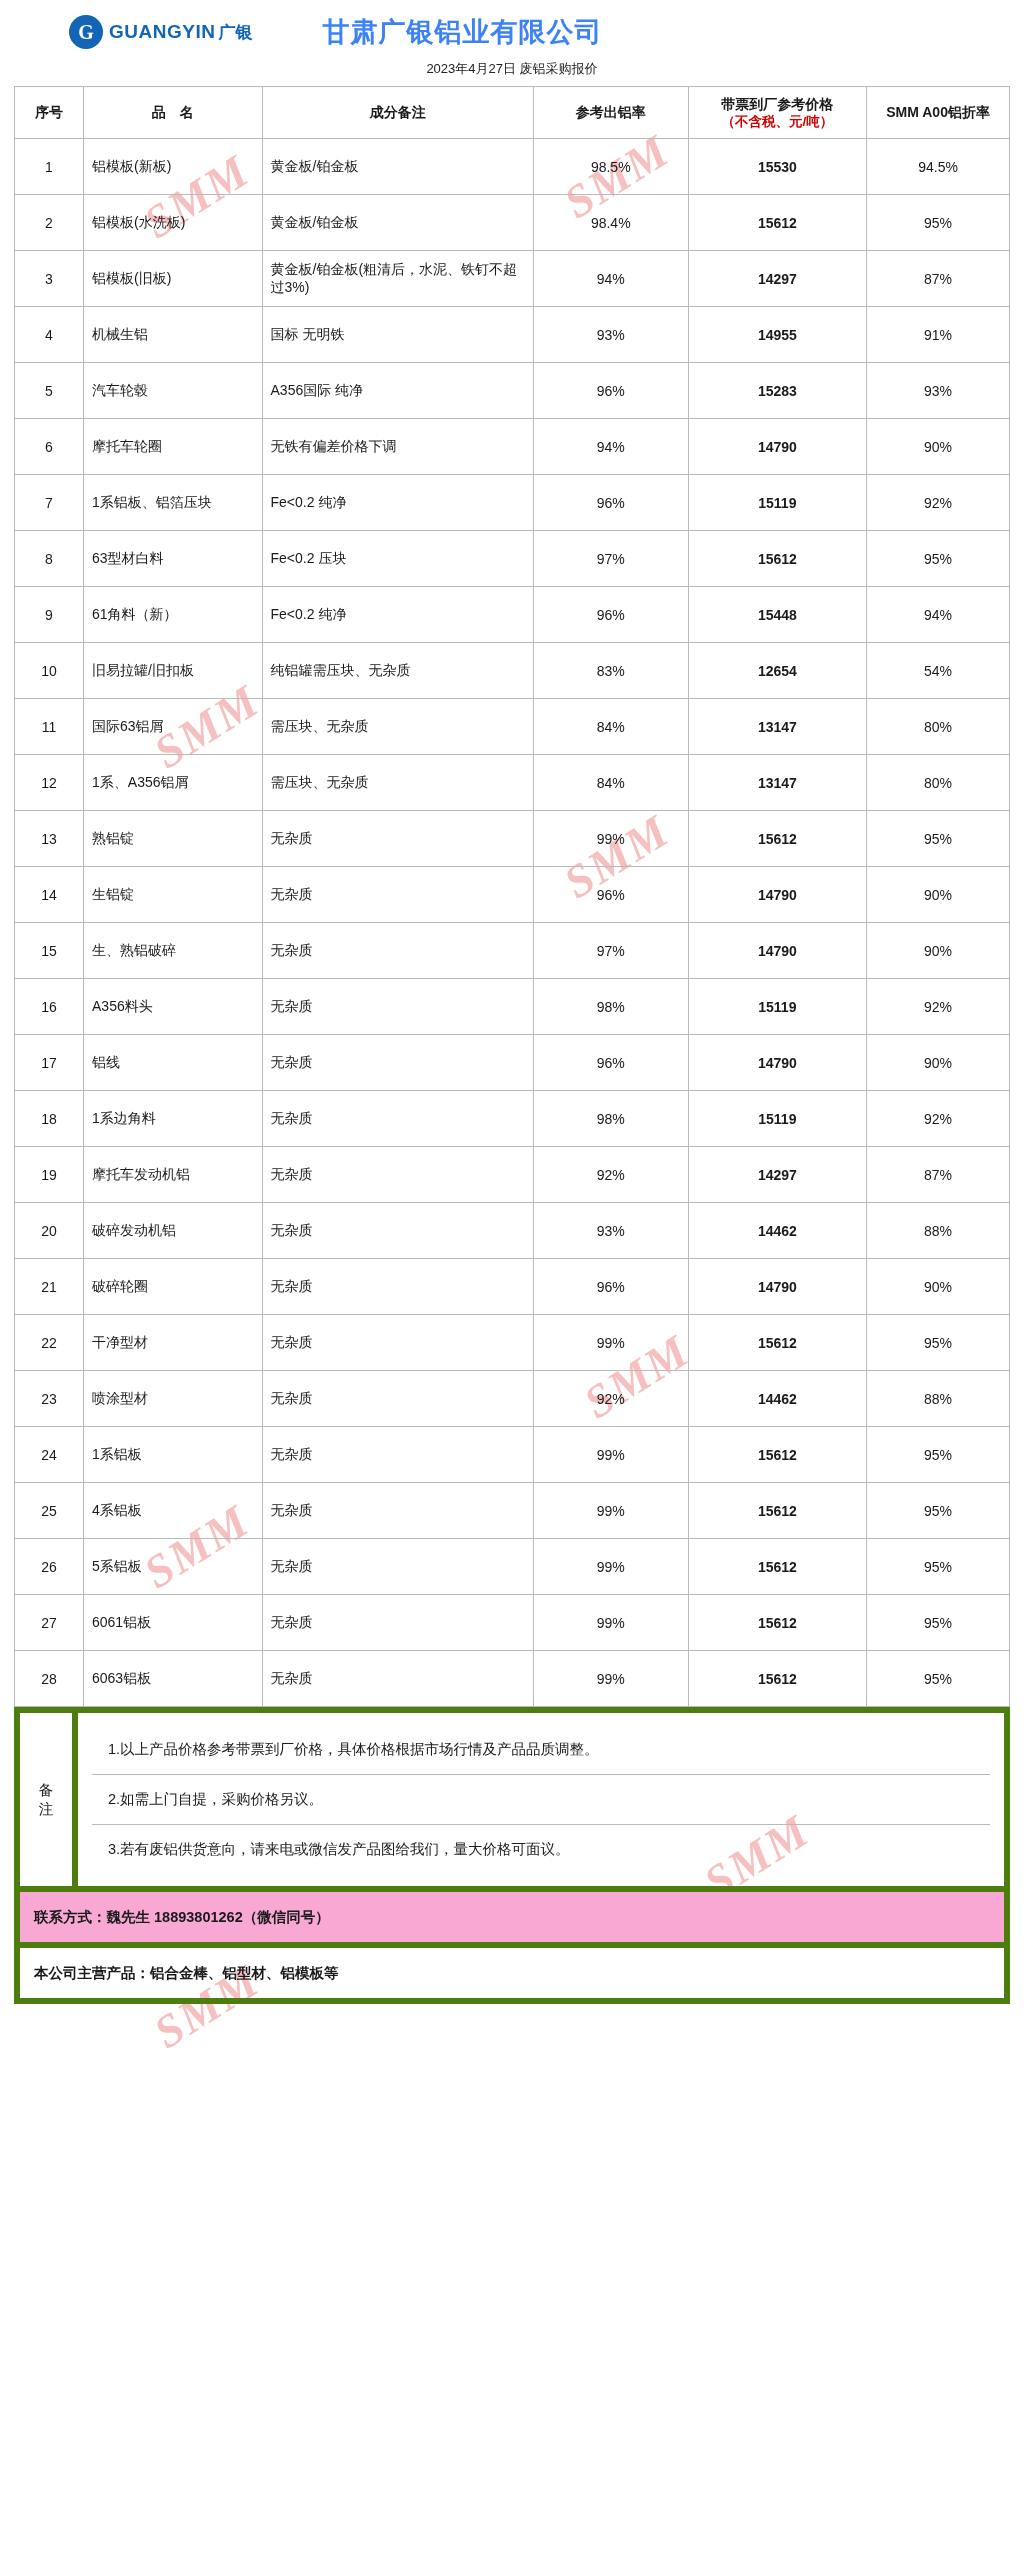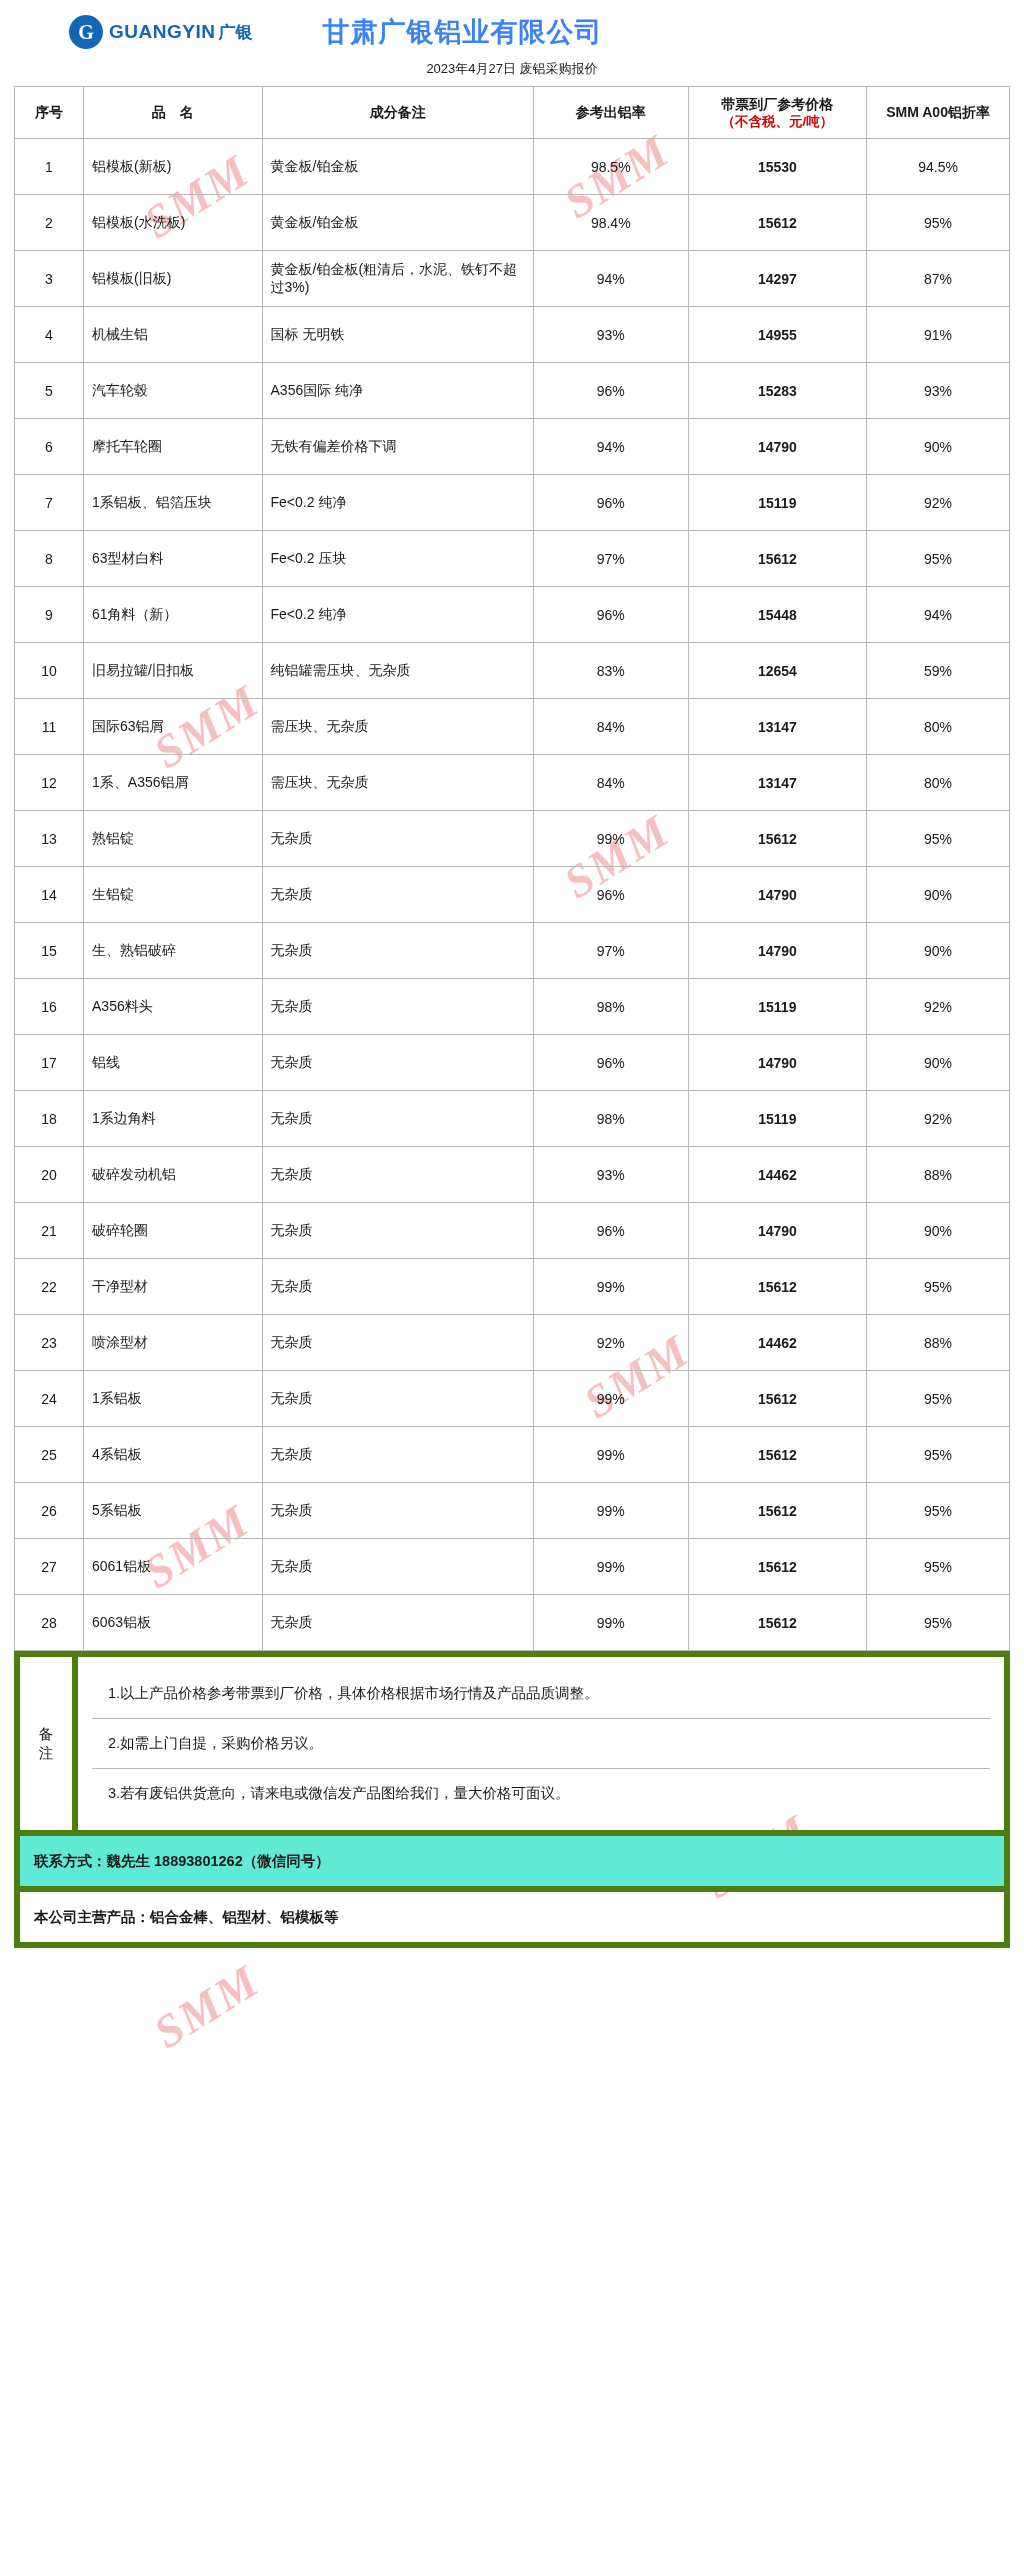--- a/index.html
+++ b/index.html
@@ -123,21 +123,21 @@
     vertical-align: middle;
     padding: 0;
   }
   td.notes-body { padding: 0; }
   .note-line {
     padding: 15px 16px;
     border-bottom: 1px solid #b9b9b9;
   }
   .note-line:last-child { border-bottom: none; }
   .contact-row td {
-    background: #5eead4;
+    background: #f9a8d4;
     font-weight: bold;
     font-size: 15px;
     padding: 14px 16px;
   }
   .product-row td {
     font-weight: bold;
     font-size: 15px;
     padding: 14px 16px;
     margin-left: 12px;
   }
@@ -268,21 +268,21 @@
           <td class="c-rate">96%</td>
           <td class="c-price">15448</td>
           <td class="c-smm">94%</td>
         </tr>
         <tr>
           <td class="c-idx">10</td>
           <td class="c-name">旧易拉罐/旧扣板</td>
           <td class="c-spec">纯铝罐需压块、无杂质</td>
           <td class="c-rate">83%</td>
           <td class="c-price">12654</td>
-          <td class="c-smm">59%</td>
+          <td class="c-smm">54%</td>
         </tr>
         <tr>
           <td class="c-idx">11</td>
           <td class="c-name">国际63铝屑</td>
           <td class="c-spec">需压块、无杂质</td>
           <td class="c-rate">84%</td>
           <td class="c-price">13147</td>
           <td class="c-smm">80%</td>
         </tr>
         <tr>
@@ -333,20 +333,28 @@
           <td class="c-price">14790</td>
           <td class="c-smm">90%</td>
         </tr>
         <tr>
           <td class="c-idx">18</td>
           <td class="c-name">1系边角料</td>
           <td class="c-spec">无杂质</td>
           <td class="c-rate">98%</td>
           <td class="c-price">15119</td>
           <td class="c-smm">92%</td>
+        </tr>
+        <tr>
+          <td class="c-idx">19</td>
+          <td class="c-name">摩托车发动机铝</td>
+          <td class="c-spec">无杂质</td>
+          <td class="c-rate">92%</td>
+          <td class="c-price">14297</td>
+          <td class="c-smm">87%</td>
         </tr>
         <tr>
           <td class="c-idx">20</td>
           <td class="c-name">破碎发动机铝</td>
           <td class="c-spec">无杂质</td>
           <td class="c-rate">93%</td>
           <td class="c-price">14462</td>
           <td class="c-smm">88%</td>
         </tr>
         <tr>

